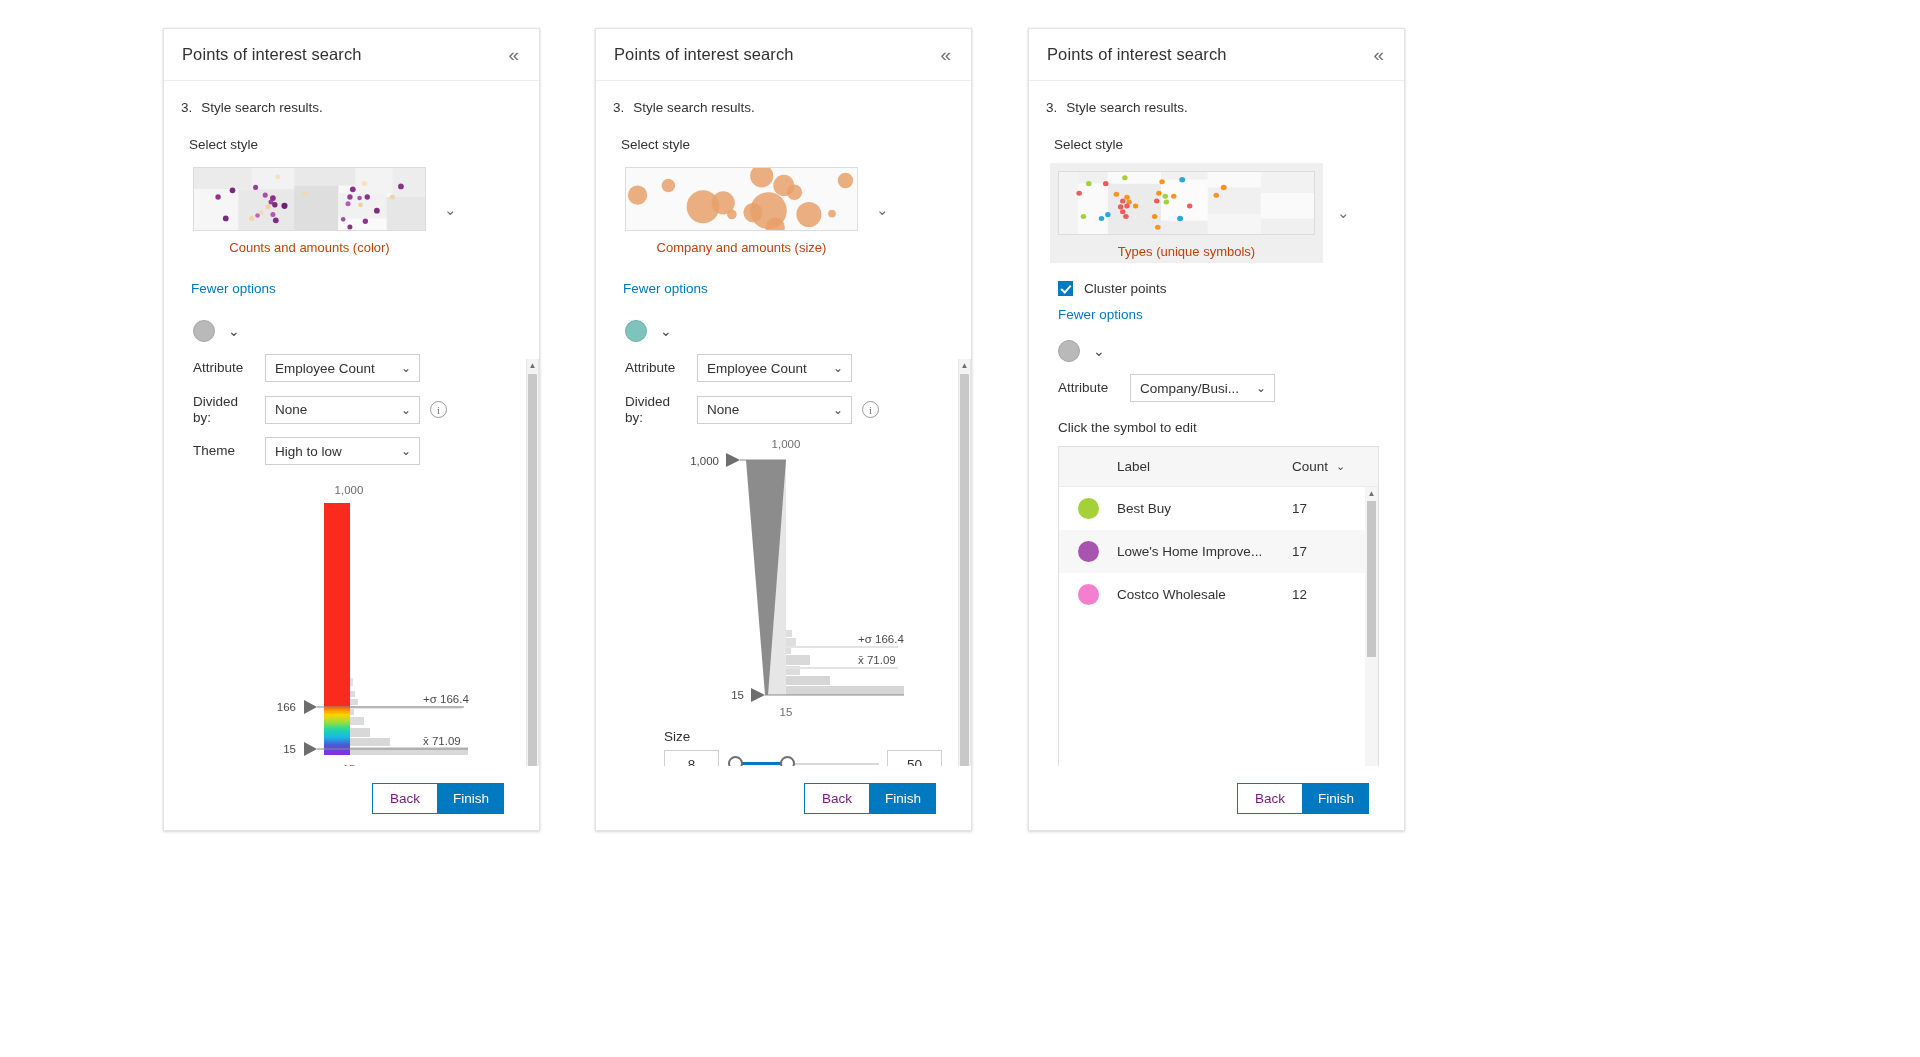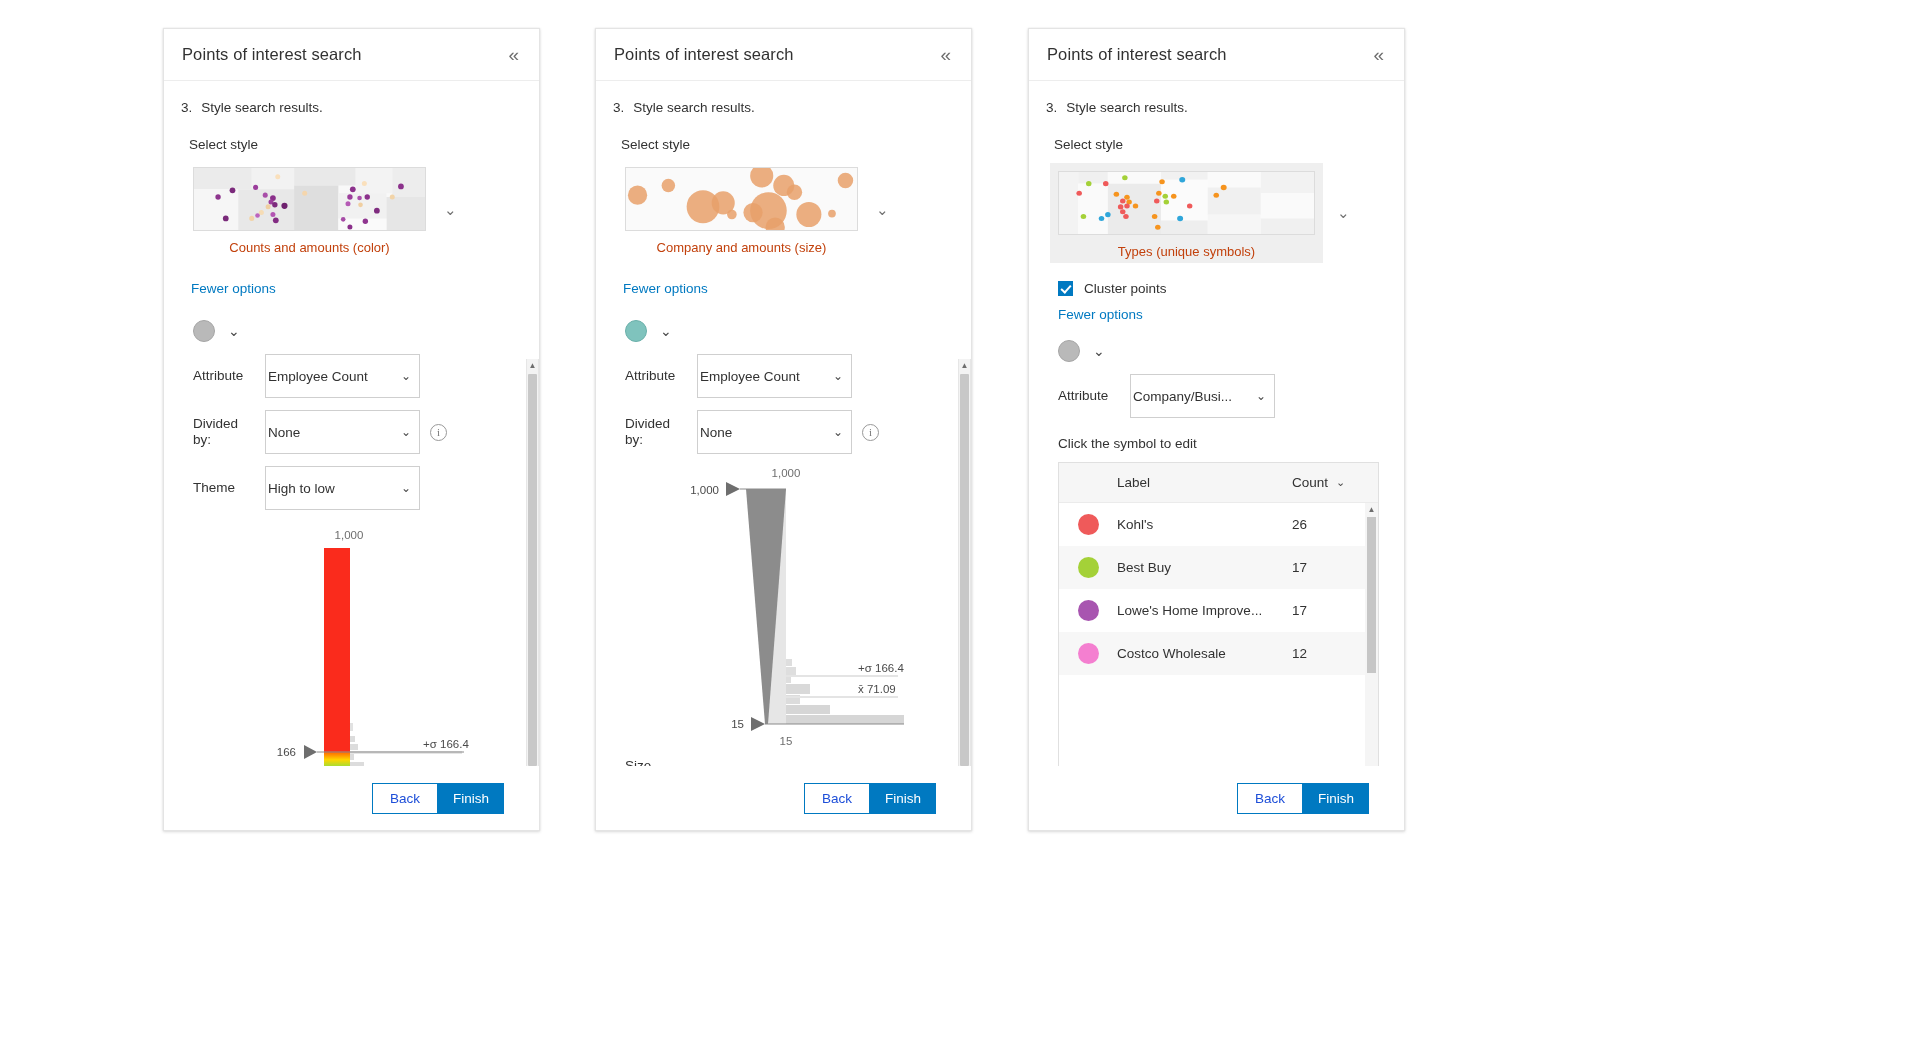--- a/index.html
+++ b/index.html
@@ -153,24 +153,24 @@
     font-size: 13.5px;
     color: #323232;
     width: 62px;
     flex: 0 0 62px;
     line-height: 1.15;
   }
   .select {
     position: relative;
     border: 1px solid #cfcfcf;
     background: #fff;
-    height: 44px;
-    display: flex;
-    align-items: center;
-    padding: 0 24px 0 2px;
+    height: 28px;
+    display: flex;
+    align-items: center;
+    padding: 0 24px 0 9px;
     font-size: 13.5px;
     color: #323232;
     cursor: pointer;
     white-space: nowrap;
     overflow: hidden;
   }
   .select .caret {
     position: absolute;
     right: 8px; top: 50%;
     transform: translateY(-50%);
@@ -276,21 +276,21 @@
     min-width: 66px;
     font-size: 13.5px;
     display: flex;
     align-items: center;
     justify-content: center;
     cursor: pointer;
     padding: 0 14px;
   }
   .btn-secondary {
     background: #fff;
-    color: #1d4ed8;
+    color: #701a75;
     border: 1px solid #0079c1;
   }
   .btn-primary {
     background: #0079c1;
     color: #fff;
     border: 1px solid #0079c1;
   }
 
   
   .hint-text {
@@ -369,21 +369,21 @@
     left: 0; right: 0; height: 13px;
     display: flex; align-items: center; justify-content: center;
     color: #6e6e6e; font-size: 8px;
     cursor: pointer;
   }
   .list-scroll .arrow.up { top: 0; }
   .list-scroll .arrow.down { bottom: 0; }
   .reset-symbols { padding-left: 29px; margin-top: 8px; display: inline-block; }
 
   
-  .size-block { padding-left: 29px; margin-top: 4px; }
+  .size-block { padding-left: 29px; margin-top: 4px; margin-left: 39px; }
   .size-label { font-size: 13.5px; color: #323232; }
   .size-row {
     display: flex;
     align-items: center;
     margin-top: 6px;
   }
   .num-box {
     width: 55px; height: 28px;
     border: 1px solid #cfcfcf;
     background: #fff;
@@ -843,27 +843,20 @@
           <div class="c-label">Label</div>
           <div class="c-count">
             <span>Count</span>
             <span class="caret">⌄</span>
           </div>
         </div>
         <div class="types-list">
           <div id="types-rows">
               <div class="type-row">
                 <div class="c-sym">
-                  <div class="dot" style="background: rgb(239, 90, 90);"></div>
-                </div>
-                <div class="c-label">Kohl's</div>
-                <div class="c-count">26</div>
-              </div>
-              <div class="type-row">
-                <div class="c-sym">
                   <div class="dot" style="background: rgb(164, 209, 56);"></div>
                 </div>
                 <div class="c-label">Best Buy</div>
                 <div class="c-count">17</div>
               </div>
               <div class="type-row">
                 <div class="c-sym">
                   <div class="dot" style="background: rgb(168, 85, 176);"></div>
                 </div>
                 <div class="c-label">Lowe's Home Improve...</div>

